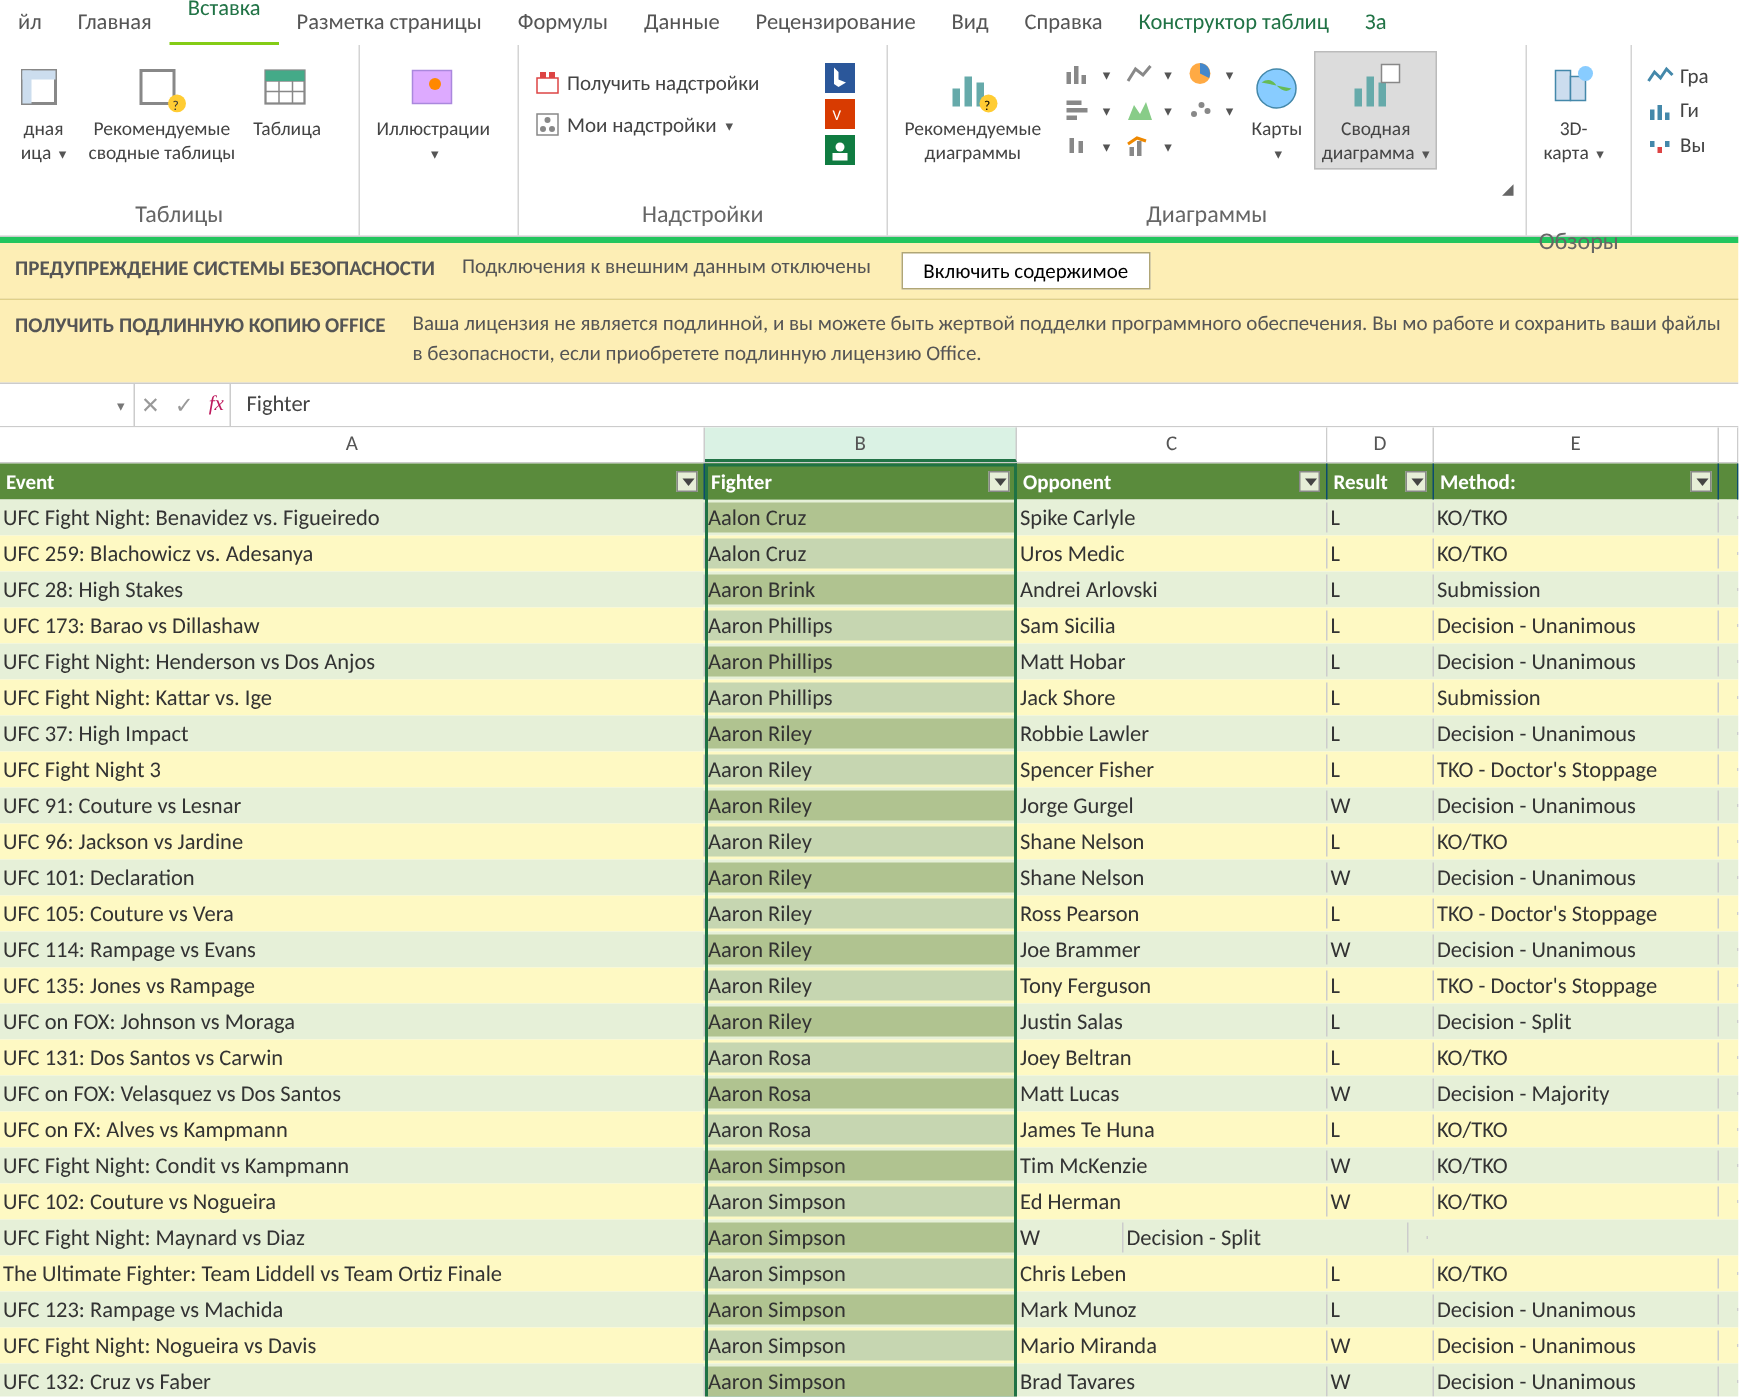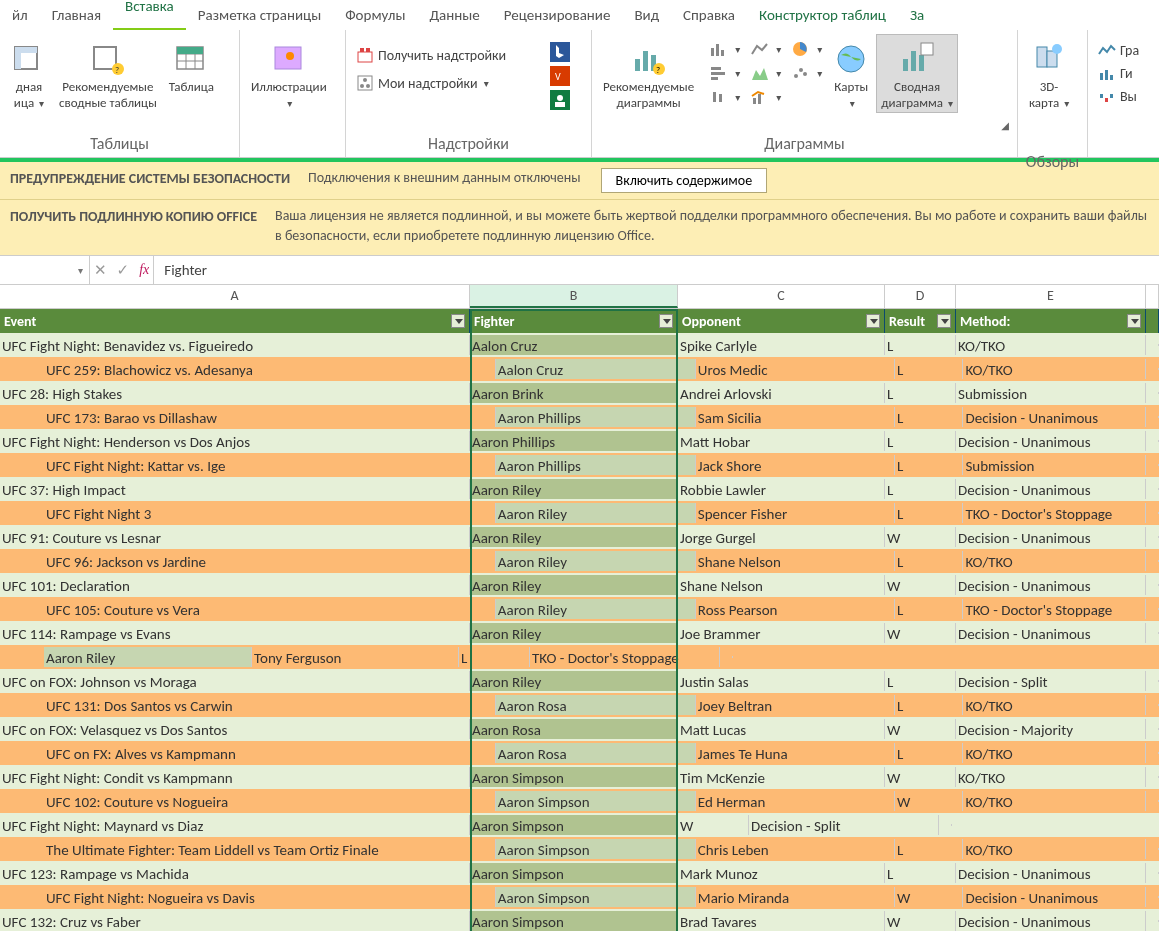--- a/index.html
+++ b/index.html
@@ -50,21 +50,21 @@
   
   .sheet { position: relative; }
   .hdr-row { display: flex; background: #5a8b3c; color: #fff; font-weight: 600; height: 24px; align-items: stretch; }
   .hdr-row .cell { border-right: 1px solid #0c4a6e; display: flex; align-items: center; justify-content: space-between; padding: 0 4px 0 4px; }
   .drop-icon { width: 14px; height: 14px; background: #e6eed7; border: 1px solid #888; display: inline-block; position: relative; }
   .drop-icon::after { content: ""; position: absolute; left: 3px; top: 4px; border-left: 4px solid transparent; border-right: 4px solid transparent; border-top: 5px solid #444; }
 
   .row { display: flex; height: 24px; align-items: center; font-size: 15px; color: #333; }
   .row .cell { border-right: 1px solid #ccc; padding: 2px 4px 0 2px; overflow: hidden; white-space: nowrap; }
   .row.even { background: #e6f0d8; }
-  .row.odd { background: #fdba74; padding-left: 44px; }
+  .row.odd { background: #fef9c3; }
   .row .c-b { background: #c6d6b1; } 
   .row.even .c-b { background: #b0c390; } 
 
   
   .w-a { width: 470px; }
   .w-b { width: 208px; }
   .w-c { width: 207px; }
   .w-d { width: 71px; }
   .w-e { width: 190px; }
   .w-f { width: 13px; }
@@ -504,20 +504,21 @@
       </div>
       <div class="row even">
         <div class="cell w-a">UFC 114: Rampage vs Evans</div>
         <div class="cell w-b c-b">Aaron Riley</div>
         <div class="cell w-c">Joe Brammer</div>
         <div class="cell w-d">W</div>
         <div class="cell w-e">Decision - Unanimous</div>
         <div class="cell w-f"></div>
       </div>
       <div class="row odd">
+        <div class="cell w-a">UFC 135: Jones vs Rampage</div>
         <div class="cell w-b c-b">Aaron Riley</div>
         <div class="cell w-c">Tony Ferguson</div>
         <div class="cell w-d">L</div>
         <div class="cell w-e">TKO - Doctor's Stoppage</div>
         <div class="cell w-f"></div>
       </div>
       <div class="row even">
         <div class="cell w-a">UFC on FOX: Johnson vs Moraga</div>
         <div class="cell w-b c-b">Aaron Riley</div>
         <div class="cell w-c">Justin Salas</div>

